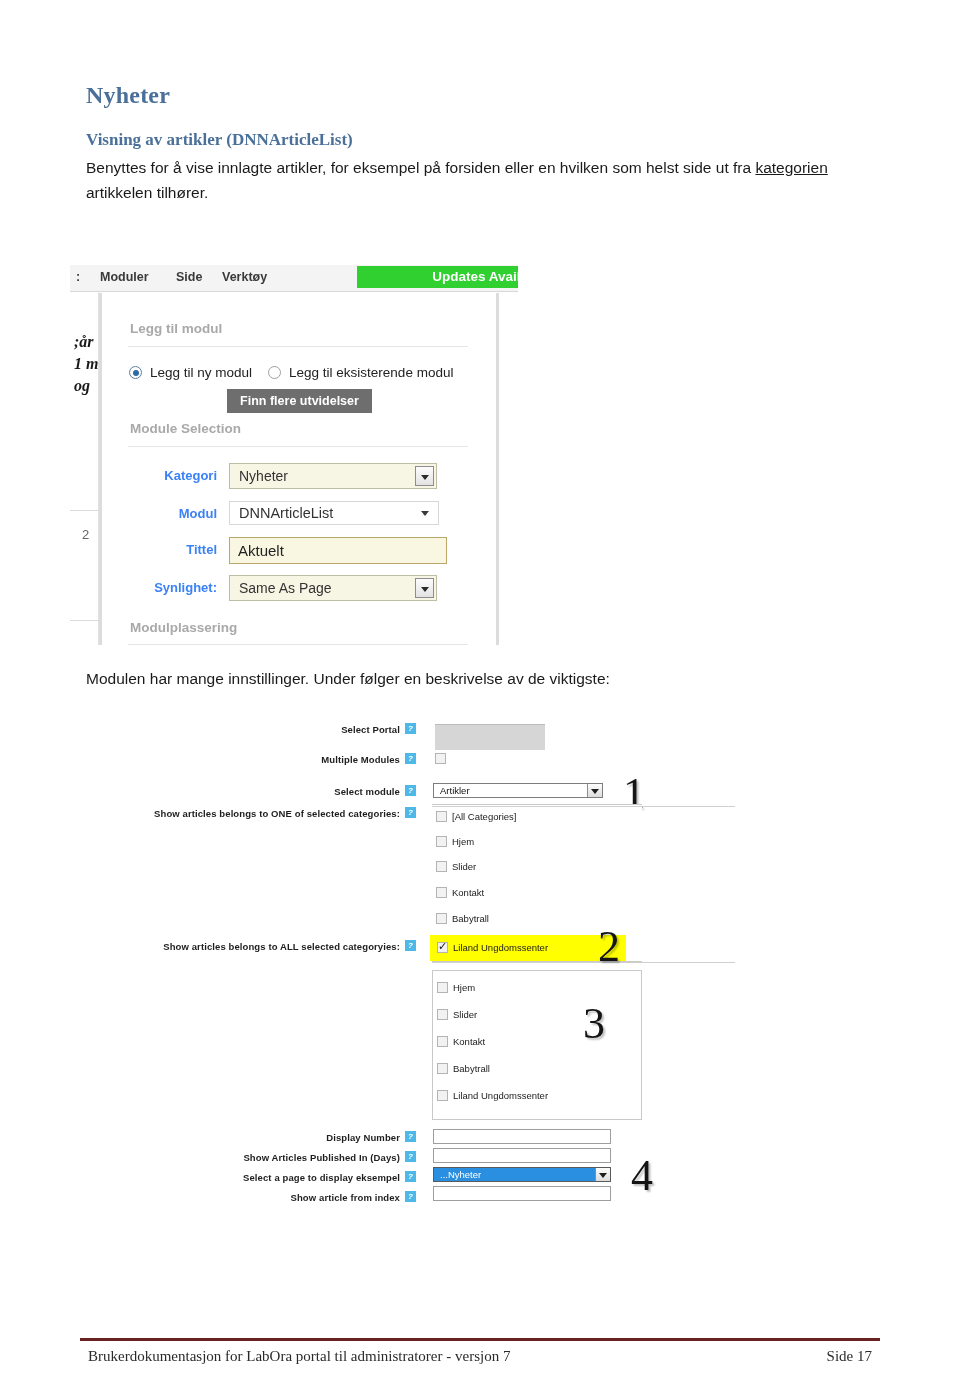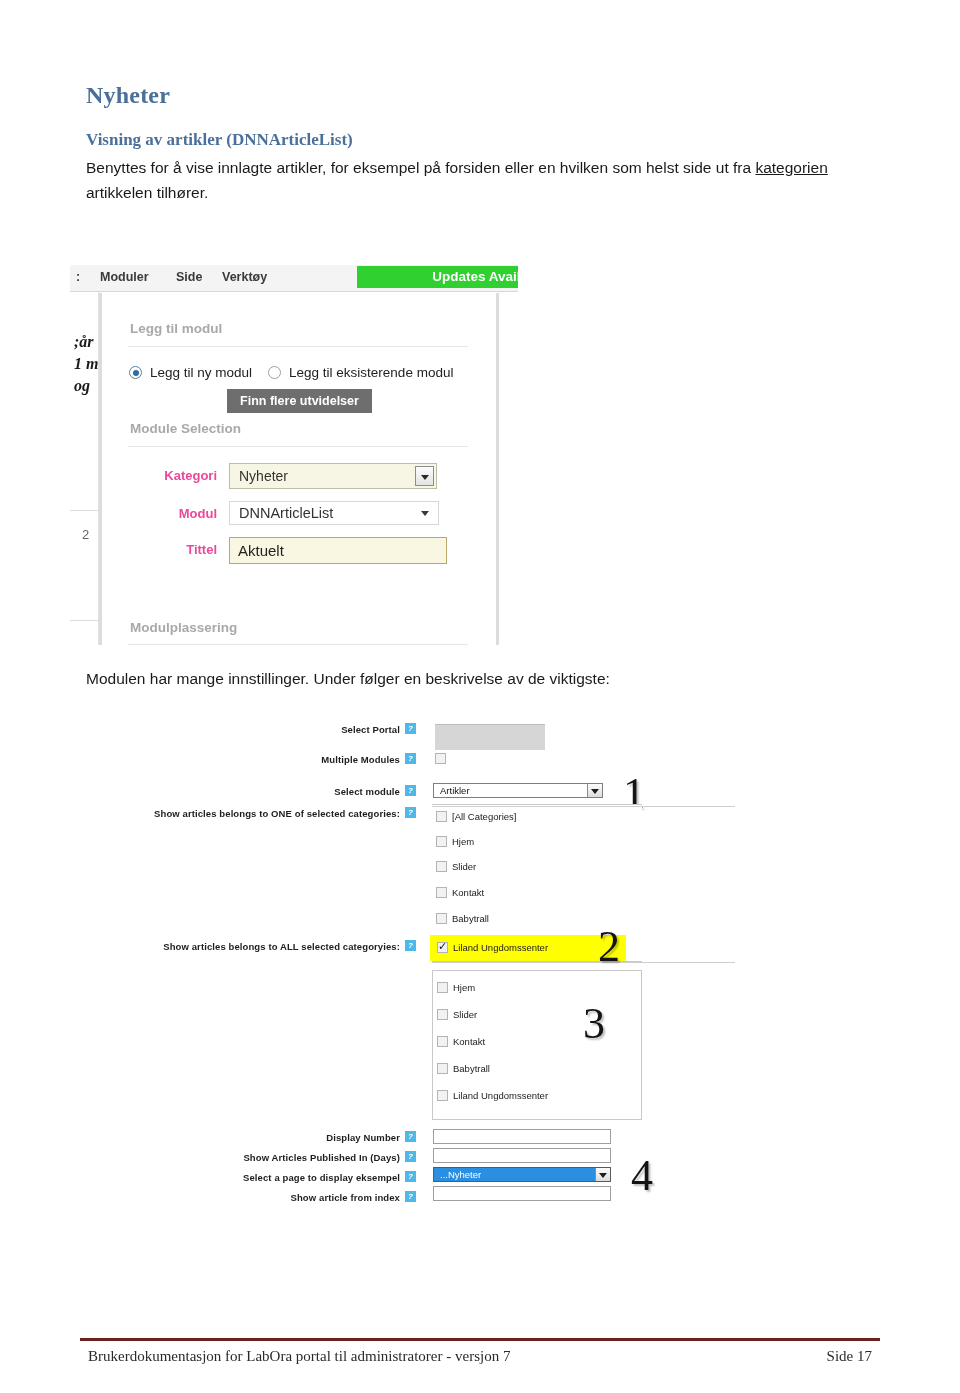--- a/index.html
+++ b/index.html
@@ -204,21 +204,21 @@
   }
 
   .s1-field {
     position: absolute;
     height: 26px;
   }
   .s1-flabel {
     position: absolute;
     right: 0; top: 5px;
     font-size: 13px;
-    color: #ec4899;
+    color: #3b82f6;
     font-weight: 600;
     white-space: nowrap;
   }
   .s1-lblcol { position: absolute; left: 10px; width: 105px; }
   .s1-ctrl {
     position: absolute;
     left: 127px;
     box-sizing: border-box;
   }
   .sel-cream {
@@ -487,20 +487,29 @@
         </div>
       </div>
 
       <div class="s1-field" style="left:0; top:244px; width:370px;">
         <div class="s1-lblcol">
           <span class="s1-flabel">Tittel</span>
         </div>
         <div class="s1-ctrl txt-cream" style="width:218px;">Aktuelt</div>
       </div>
 
+      <div class="s1-field" style="left:0; top:282px; width:370px;">
+        <div class="s1-lblcol">
+          <span class="s1-flabel">Synlighet:</span>
+        </div>
+        <div class="s1-ctrl sel-cream" style="width:208px;">
+          <span>Same As Page</span>
+          <span class="combo-btn"></span>
+        </div>
+      </div>
 
       <div class="s1-sec s1-sec-placement">Modulplassering</div>
       <div class="s1-divider s1-div3"></div>
     </div>
   </div>
 
   <div class="shot2">
 
     <div class="s2-lbl" style="right:335px; top:12px;">Select Portal</div>
     <div class="s2-help" style="left:310px; top:11px;">?</div>

